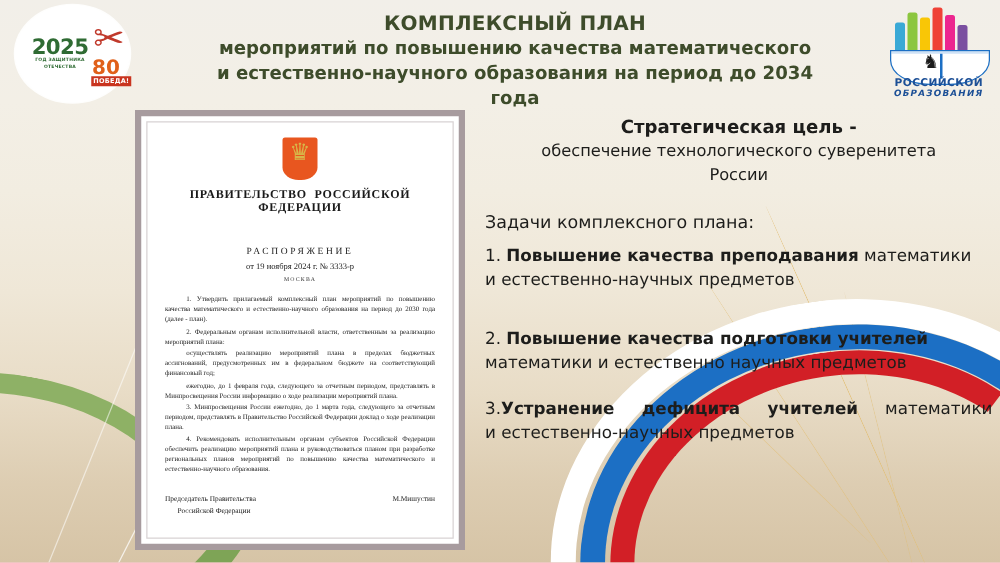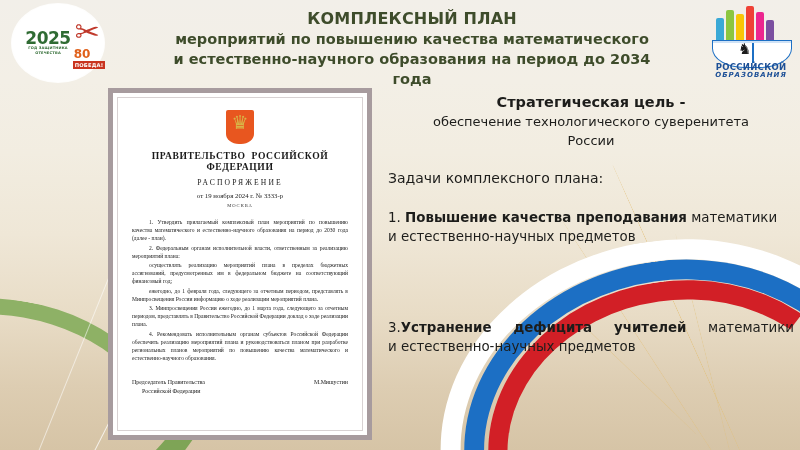--- a/index.html
+++ b/index.html
@@ -114,21 +114,21 @@
   .ll-year { text-align:center; }
   .ll-2025 { font-size: 17px; font-weight: bold; color:#2f6b33; letter-spacing:-.5px; line-height:16px; }
   .ll-sub  { font-size: 3.6px; font-weight: bold; color:#2f6b33; line-height: 5px; letter-spacing:.2px; }
   .ll-emblem { position:relative; width: 34px; height: 52px; }
   .statue {
     position:absolute; left:2px; top:0px; width:28px; height:34px;
     color:#c0392b; font-size:30px; line-height:30px;
   }
   .ll-80 {
     position:absolute; left:1px; bottom:10px;
-    font-size:12px; font-weight:bold; color:#e0601a; line-height:10px;
+    font-size:16px; font-weight:bold; color:#e0601a; line-height:10px;
   }
   .ll-pob {
     position:absolute; left:0px; bottom:0px;
     background:#c9341f; color:#fff; font-size:5.2px; font-weight:bold;
     padding:1px 2px; letter-spacing:.2px;
   }
 
   
   .logo-right {
     position:absolute; right: 6px; top: 2px; width: 86px; height: 80px; z-index:6;
@@ -177,21 +177,21 @@
     background:#e8561f;
     border-radius: 2px 2px 46% 46% / 2px 2px 30% 30%;
     position:relative;
   }
   .coat .eagle {
     position:absolute; left:0; right:0; top:3px;
     text-align:center; font-size:19px; line-height:19px; color:#d8b548;
   }
   .doc-title {
     text-align:center; font-weight:bold; font-size:9.6px; letter-spacing:.6px;
-    margin-bottom:6px; word-spacing:3px;
+    margin-bottom:24px; word-spacing:3px;
   }
   .doc-kind {
     text-align:center; font-size:7.6px; letter-spacing:2.1px; margin-bottom:5px;
   }
   .doc-date { text-align:center; font-size:6.8px; margin-bottom:4px; }
   .doc-city { text-align:center; font-size:4.6px; letter-spacing:1px; margin-bottom:10px; color:#333; }
   .doc-p {
     font-size:5.55px; line-height:8.2px; text-align:justify; text-indent: 17px;
     margin:0 0 1px 0; color:#1c1c1c;
   }
@@ -213,21 +213,21 @@
   .tasks-head {
     position:absolute; left:388px; top:170px; width:406px;
     font-size:14px; color:#1d1d1b; z-index:5;
   }
 
   .task {
     position:absolute; left:388px; width:406px;
     font-size:13.4px; line-height:19px; color:#1d1d1b; z-index:5;
   }
   .task b { font-weight:bold; }
-  #task-1 { top: 208px; }
+  #task-1 { top: 196px; }
   #task-2 { top: 262px; }
   #task-3 { top: 318px; }
   .t-just { text-align: justify; text-align-last: justify; }
 </style>
 </head>
 <body>
 
 <div id="slide">
 
   <div class="bg-layer">
@@ -317,20 +317,26 @@
 
   <div class="tasks-head">Задачи комплексного плана:</div>
 
   <div class="task" id="task-1">
     <div>
       <span>1. </span><b>Повышение качества преподавания</b><span> математики</span>
     </div>
     <div>и естественно-научных предметов</div>
   </div>
 
+  <div class="task" id="task-2">
+    <div>
+      <span>2. </span><b>Повышение качества подготовки учителей</b><span></span>
+    </div>
+    <div>математики и естественно научных предметов</div>
+  </div>
 
   <div class="task" id="task-3">
     <div class="t-just">
       <span>3.</span><b>Устранение дефицита учителей</b><span> математики</span>
     </div>
     <div>и естественно-научных предметов</div>
   </div>
 
 </div>
 

